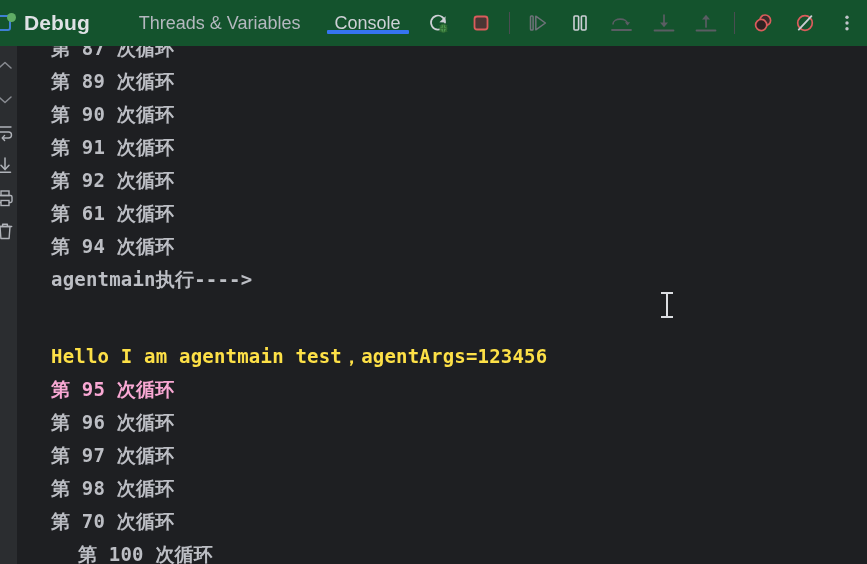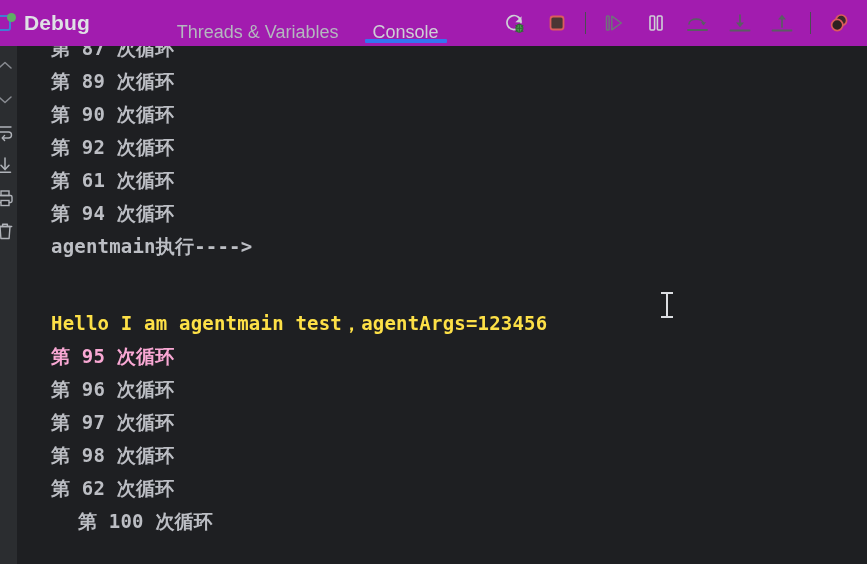--- a/index.html
+++ b/index.html
@@ -18,25 +18,24 @@
     height: 564px;
     background: #1e1f22;
   }
 
   
   .header {
     position: absolute;
     top: 0; left: 0;
     width: 867px;
     height: 46px;
-    background: #a21caf;
+    background: #14532d;
     display: flex;
     align-items: center;
     overflow: hidden;
-    gap: 38px;
   }
 
   .debug-title {
     display: flex;
     align-items: center;
     gap: 8px;
     margin-left: -6px;
     padding-right: 10px;
     height: 46px;
   }
@@ -66,21 +65,21 @@
   .debug-label {
     font-size: 21px;
     font-weight: bold;
     color: #dfe1e5;
     letter-spacing: 0.1px;
     white-space: nowrap;
   }
 
   .tabs {
     display: flex;
-    align-items: flex-end;
+    align-items: center;
     height: 40px;
     margin-left: 22px;
   }
   .tab {
     position: relative;
     display: flex;
     align-items: center;
     padding: 0 17px;
     font-size: 18px;
     color: #b4b8bf;
@@ -355,30 +354,31 @@
         </svg>
       </div>
     </div>
   </div>
 
   <div class="console">
     <div class="console-inner" id="console-lines">
         <div class="cline" style="color: rgb(188, 190, 196);">第 87 次循环</div>
         <div class="cline" style="color: rgb(188, 190, 196);">第 89 次循环</div>
         <div class="cline" style="color: rgb(188, 190, 196);">第 90 次循环</div>
+        <div class="cline" style="color: rgb(188, 190, 196);">第 91 次循环</div>
         <div class="cline" style="color: rgb(188, 190, 196);">第 92 次循环</div>
         <div class="cline" style="color: rgb(188, 190, 196);">第 61 次循环</div>
         <div class="cline" style="color: rgb(188, 190, 196);">第 94 次循环</div>
         <div class="cline" style="color: rgb(188, 190, 196);">agentmain执行----&gt;</div>
         <div class="cline" style="color: #fde047; margin-top: 44px;">Hello I am agentmain test，agentArgs=123456</div>
         <div class="cline" style="color: #f9a8d4;">第 95 次循环</div>
         <div class="cline" style="color: rgb(188, 190, 196);">第 96 次循环</div>
         <div class="cline" style="color: rgb(188, 190, 196);">第 97 次循环</div>
         <div class="cline" style="color: rgb(188, 190, 196);">第 98 次循环</div>
-        <div class="cline" style="color: rgb(188, 190, 196);">第 62 次循环</div>
+        <div class="cline" style="color: rgb(188, 190, 196);">第 70 次循环</div>
         <div class="cline" style="color: rgb(188, 190, 196); margin-left: 27px;">第 100 次循环</div>
       </div>
     <div class="caret" style="left: 644px; top: 246px;">
       <span class="t"></span>
         <span class="bar"></span>
         <span class="b"></span>
     </div>
   </div>
 
 </div>

